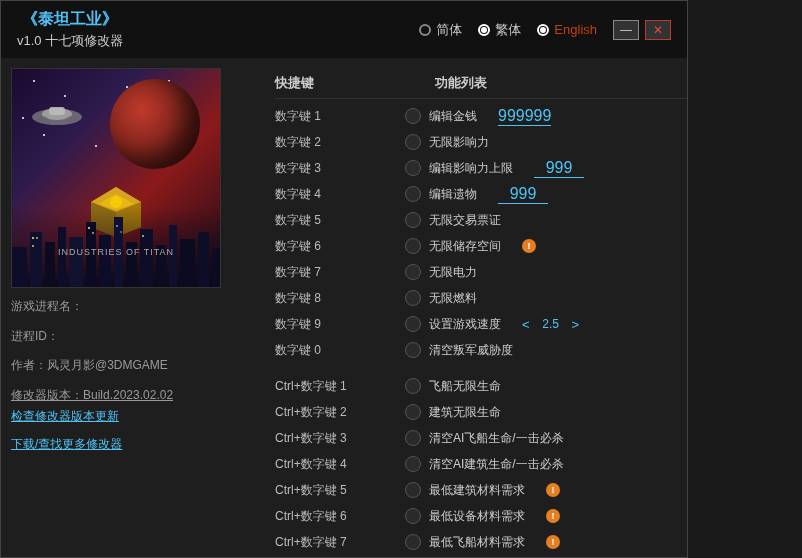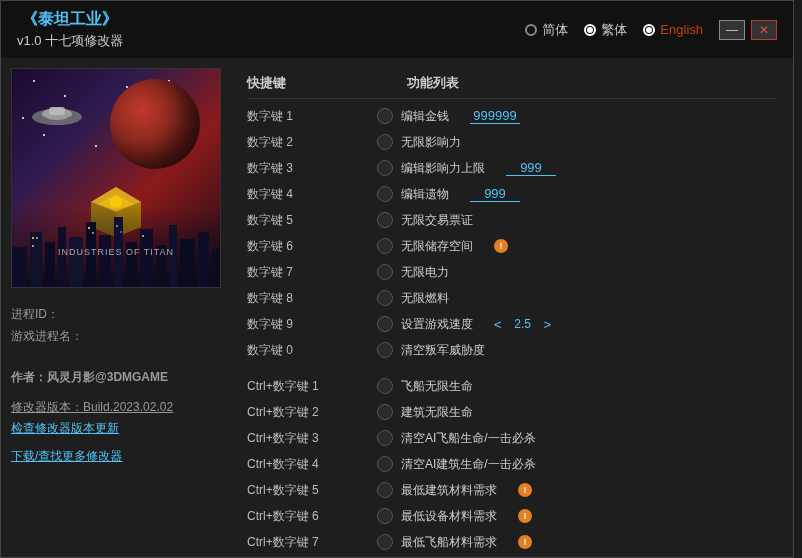--- a/index.html
+++ b/index.html
@@ -5,21 +5,21 @@
     * { margin: 0; padding: 0; box-sizing: border-box; }
     body {
       width: 802px;
       height: 558px;
       background: #1a1a1a;
       font-family: 'Microsoft YaHei', SimHei, Arial, sans-serif;
       color: #d0d0d0;
       overflow: hidden;
     }
     .window {
-      width: 794px;
+      width: 688px;
       height: 558px;
       background: #1e1e1e;
       border: 1px solid #444;
       display: flex;
       flex-direction: column;
     }
     .title-bar {
       background: #111;
       padding: 8px 16px;
       display: flex;
@@ -188,20 +188,21 @@
       cursor: pointer;
       font-size: 12px;
     }
     .right-panel {
       flex: 1;
       padding: 10px 16px;
       overflow-y: auto;
     }
     .feature-table {
       width: 100%;
+      margin-left: 28px;
     }
     .table-header {
       display: flex;
       padding: 6px 0;
       border-bottom: 1px solid #333;
       margin-bottom: 4px;
     }
     .col-key {
       width: 130px;
       font-size: 13px;
@@ -244,21 +245,21 @@
       color: #ccc;
       display: flex;
       align-items: center;
       gap: 21px;
     }
     .input-val {
       color: #4fc3f7;
       border-bottom: 1px solid #4fc3f7;
       min-width: 50px;
       text-align: center;
-      font-size: 13px;
+      font-size: 16px;
     }
     .speed-ctrl {
       display: flex;
       align-items: center;
       gap: 6px;
     }
     .speed-arrow {
       color: #4fc3f7;
       cursor: pointer;
       font-size: 13px;
@@ -387,23 +388,23 @@
               <rect x="104" y="18" width="2" height="2" fill="#88aaff" opacity="0.7"></rect>
               <rect x="108" y="24" width="2" height="2" fill="#88aaff" opacity="0.5"></rect>
               <rect x="130" y="28" width="2" height="2" fill="#ffff88" opacity="0.6"></rect>
             </svg>
           </div>
           <div class="game-logo-text">INDUSTRIES OF TITAN</div>
         </div>
       </div>
 
       <div class="info-section">
+        <div>游戏进程名：</div>
         <div style="margin-top:8px;">进程ID：</div>
-        <div>游戏进程名：</div>
-        <div style="margin-top:20px;font-weight:bold;">作者：风灵月影@3DMGAME</div>
+        <div style="margin-top:8px;">作者：风灵月影@3DMGAME</div>
         <div style="margin-top:8px;text-decoration:underline;">修改器版本：Build.2023.02.02</div>
         <div class="info-link">检查修改器版本更新</div>
         <div class="info-link" style="margin-top:6px;">下载/查找更多修改器</div>
       </div>
     </div>
 
     <div class="right-panel">
       <div class="feature-table">
 
         <div class="table-header">

